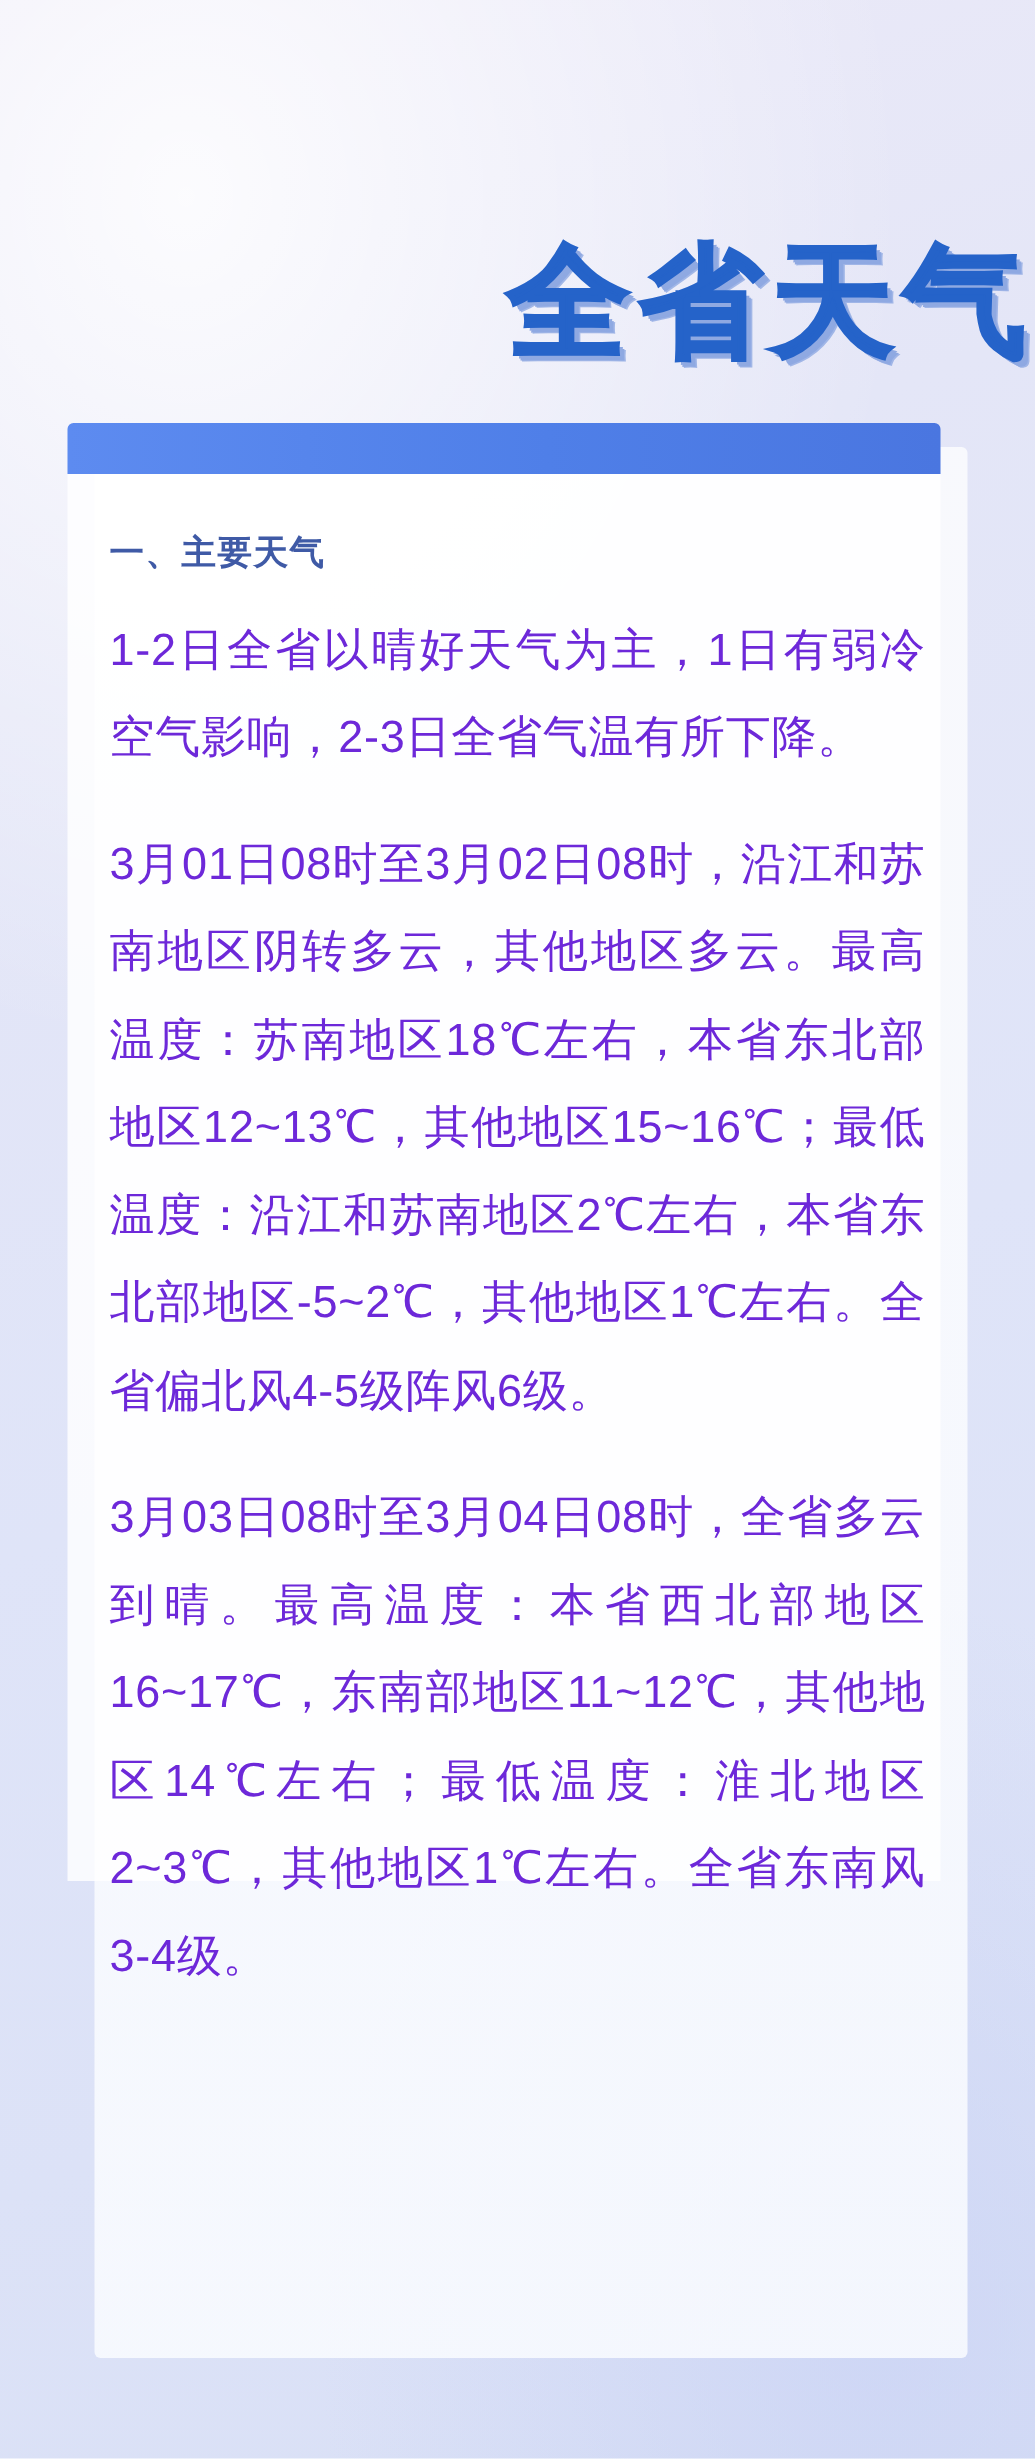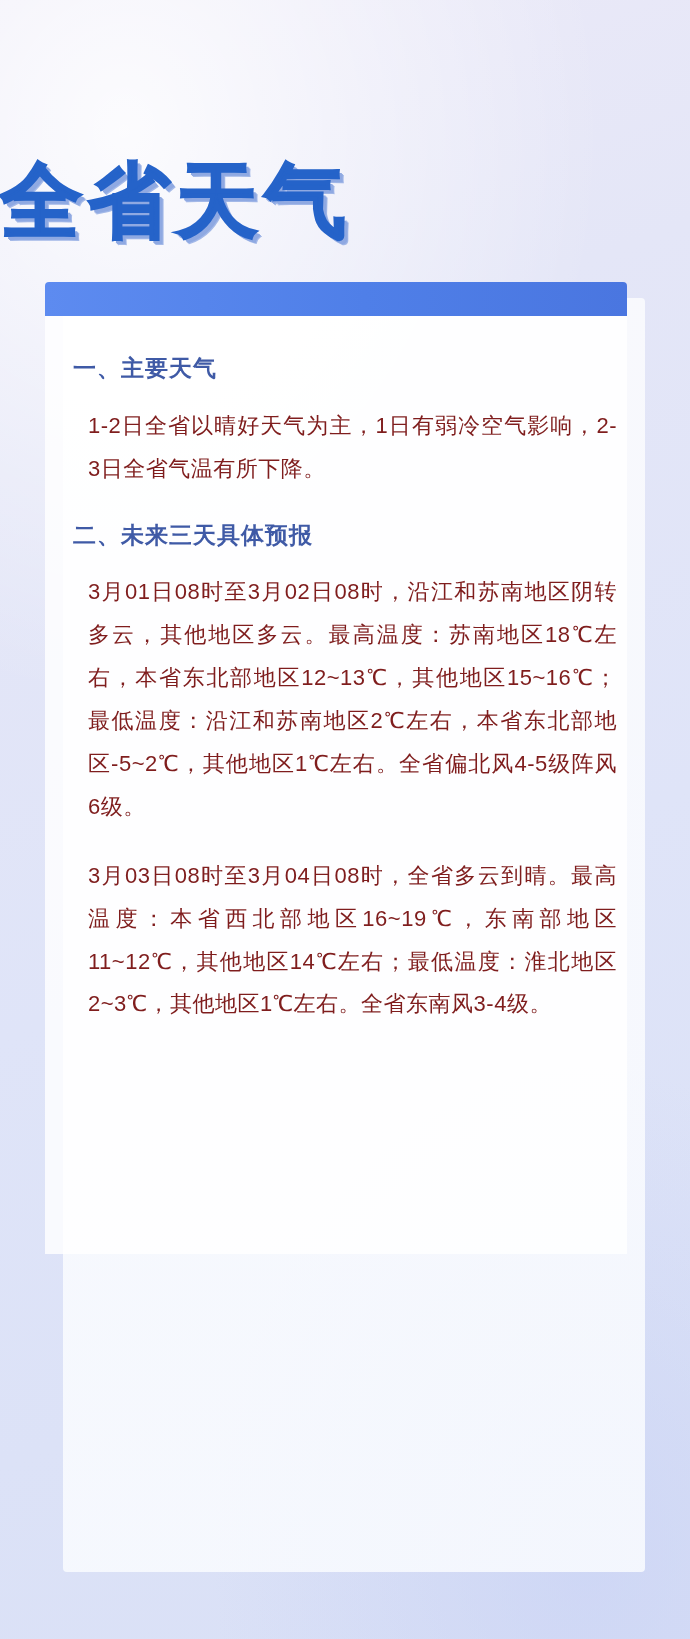--- a/index.html
+++ b/index.html
@@ -20,21 +20,21 @@
     position: absolute;
     inset: 0;
     background:
       radial-gradient(120% 60% at 18% 8%, rgba(255,255,255,0.85) 0%, rgba(255,255,255,0.0) 58%),
       radial-gradient(90% 50% at 85% 95%, rgba(197,207,244,0.55) 0%, rgba(255,255,255,0) 60%);
     pointer-events: none;
   }
 
   .title-wrap {
     position: relative;
-    text-align: left;
+    text-align: right;
     padding-top: 92px;
   }
   .title {
     display: inline-block;
     font-size: 82px;
     font-weight: bold;
     letter-spacing: 6px;
     color: #2563c9;
     font-family: "Liberation Sans", sans-serif;
     text-shadow:
@@ -94,25 +94,25 @@
     font-size: 23px;
     font-weight: bold;
     color: #3f5aa6;
     letter-spacing: 1px;
     margin: 22px 0 18px 0;
     line-height: 1.6;
   }
   .heading.first { margin-top: 6px; }
 
   .para {
-    font-size: 22px;
+    font-size: 30px;
     line-height: 1.95;
-    color: #7f1d1d;
+    color: #6d28d9;
     letter-spacing: 0.5px;
-    margin: 0 0 26px 15px;
+    margin: 0 0 26px 0;
     text-align: justify;
   }
   .para.last { margin-bottom: 0; }
 </style>
 </head>
 <body>
 
 <div class="bg-wash"></div>
 
 <div class="title-wrap">
@@ -121,17 +121,16 @@
 
 <div class="card-outer">
   <div class="card-back"></div>
   <div class="card-accent"></div>
   <div class="card-front"></div>
 
   <div class="card-body">
     <div class="heading first">一、主要天气</div>
     <p class="para">1-2日全省以晴好天气为主，1日有弱冷空气影响，2-3日全省气温有所下降。</p>
 
-    <div class="heading">二、未来三天具体预报</div>
     <p class="para">3月01日08时至3月02日08时，沿江和苏南地区阴转多云，其他地区多云。最高温度：苏南地区18℃左右，本省东北部地区12~13℃，其他地区15~16℃；最低温度：沿江和苏南地区2℃左右，本省东北部地区-5~2℃，其他地区1℃左右。全省偏北风4-5级阵风6级。</p>
-    <p class="para last">3月03日08时至3月04日08时，全省多云到晴。最高温度：本省西北部地区16~19℃，东南部地区11~12℃，其他地区14℃左右；最低温度：淮北地区2~3℃，其他地区1℃左右。全省东南风3-4级。</p>
+    <p class="para last">3月03日08时至3月04日08时，全省多云到晴。最高温度：本省西北部地区16~17℃，东南部地区11~12℃，其他地区14℃左右；最低温度：淮北地区2~3℃，其他地区1℃左右。全省东南风3-4级。</p>
   </div>
 </div>
 
 </body></html>

